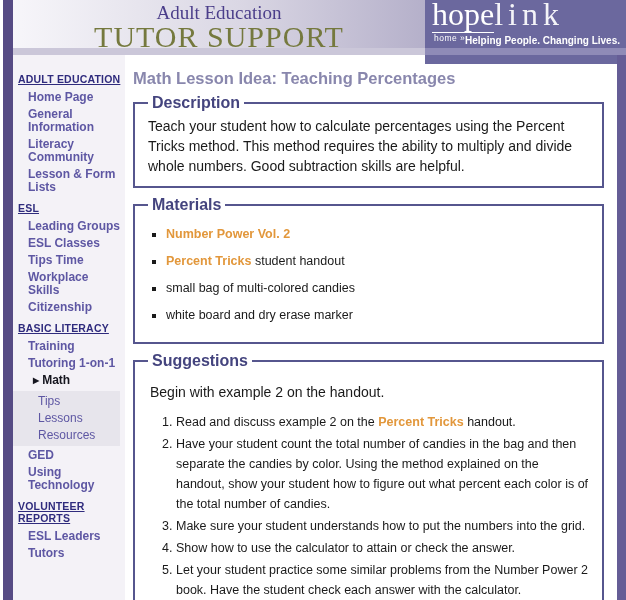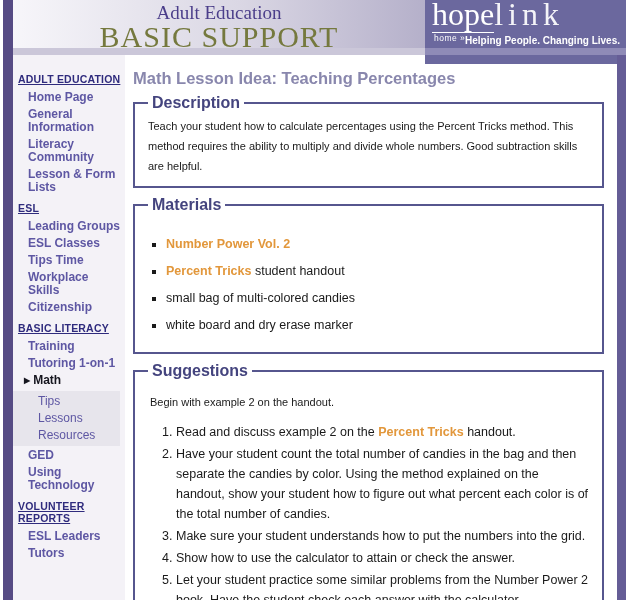--- a/index.html
+++ b/index.html
@@ -43,48 +43,48 @@
   
   .sidebar { position:absolute; left:13px; top:55px; width:112px; height:545px; background:#F4F2F7; padding-top:12px; }
   .side-heading {
     font-size:10.5px; font-weight:bold; color:#2F2B7D; text-decoration:underline;
     padding:6px 2px 4px 5px; letter-spacing:.2px;
   }
   .side-link {
     font-size:12px; font-weight:bold; color:#5E57A3;
     padding:2px 2px 2px 15px; line-height:13px; cursor:pointer;
   }
-  .side-link.active { color:#16161F; padding-left:11px; }
+  .side-link.active { color:#16161F; padding-left:20px; }
   .side-link.active .arrow { font-size:8px; color:#16161F; margin-right:3px; position:relative; top:-1px; }
   .sub-box { background:#E7E5EC; margin:1px 5px 1px 0; padding:2px 0; }
   .sub-link { font-size:12px; font-weight:normal; color:#5E57A3; padding:2px 2px 2px 25px; line-height:13px; cursor:pointer; }
 
   
   .content { position:absolute; left:133px; top:55px; width:471px; }
   .page-title { font-size:16.5px; font-weight:bold; color:#8987AD; margin:14px 0 6px 0; }
   fieldset { border:2px solid #56568E; margin-bottom:8px; padding:4px 13px 10px 13px; }
   legend { font-size:16px; font-weight:bold; color:#44447E; padding:0 4px; margin-left:0px; }
-  .body-text { font-size:11px; color:#1a1a1a; line-height:20px; }
+  .body-text { font-size:14px; color:#1a1a1a; line-height:20px; }
   .content-link { color:#E2973B; font-weight:bold; cursor:pointer; text-decoration:none; }
-  .materials-list { list-style:square; margin:16px 0 2px 0; padding-left:18px; }
+  .materials-list { list-style:square; margin:6px 0 2px 0; padding-left:18px; }
   .materials-list li { font-size:12.5px; color:#1a1a1a; line-height:20px; margin-bottom:7px; }
   .sugg-intro { margin:8px 0 10px 2px; }
   .sugg-list { margin:0 0 0 2px; padding-left:26px; }
   .sugg-list > li { font-size:12.5px; color:#1a1a1a; line-height:20px; margin-bottom:2px; }
 </style>
 </head>
 <body>
 
 <div class="page">
   <div class="left-strip"></div>
 
   <div class="header">
     <div class="header-left">
       <div class="site-line1">Adult Education</div>
-      <div class="site-line2">BASIC SUPPORT</div>
+      <div class="site-line2">TUTOR SUPPORT</div>
     </div>
     <div class="logo-block">
       <div class="logo-brand"><span class="hope">hope</span><span class="link">link</span></div>
       <div class="logo-home">home »</div>
       <div class="logo-tagline">Helping People. Changing Lives.</div>
     </div>
   </div>
   <div class="band">
     <div class="band-left"></div>
     <div class="band-right"></div>

